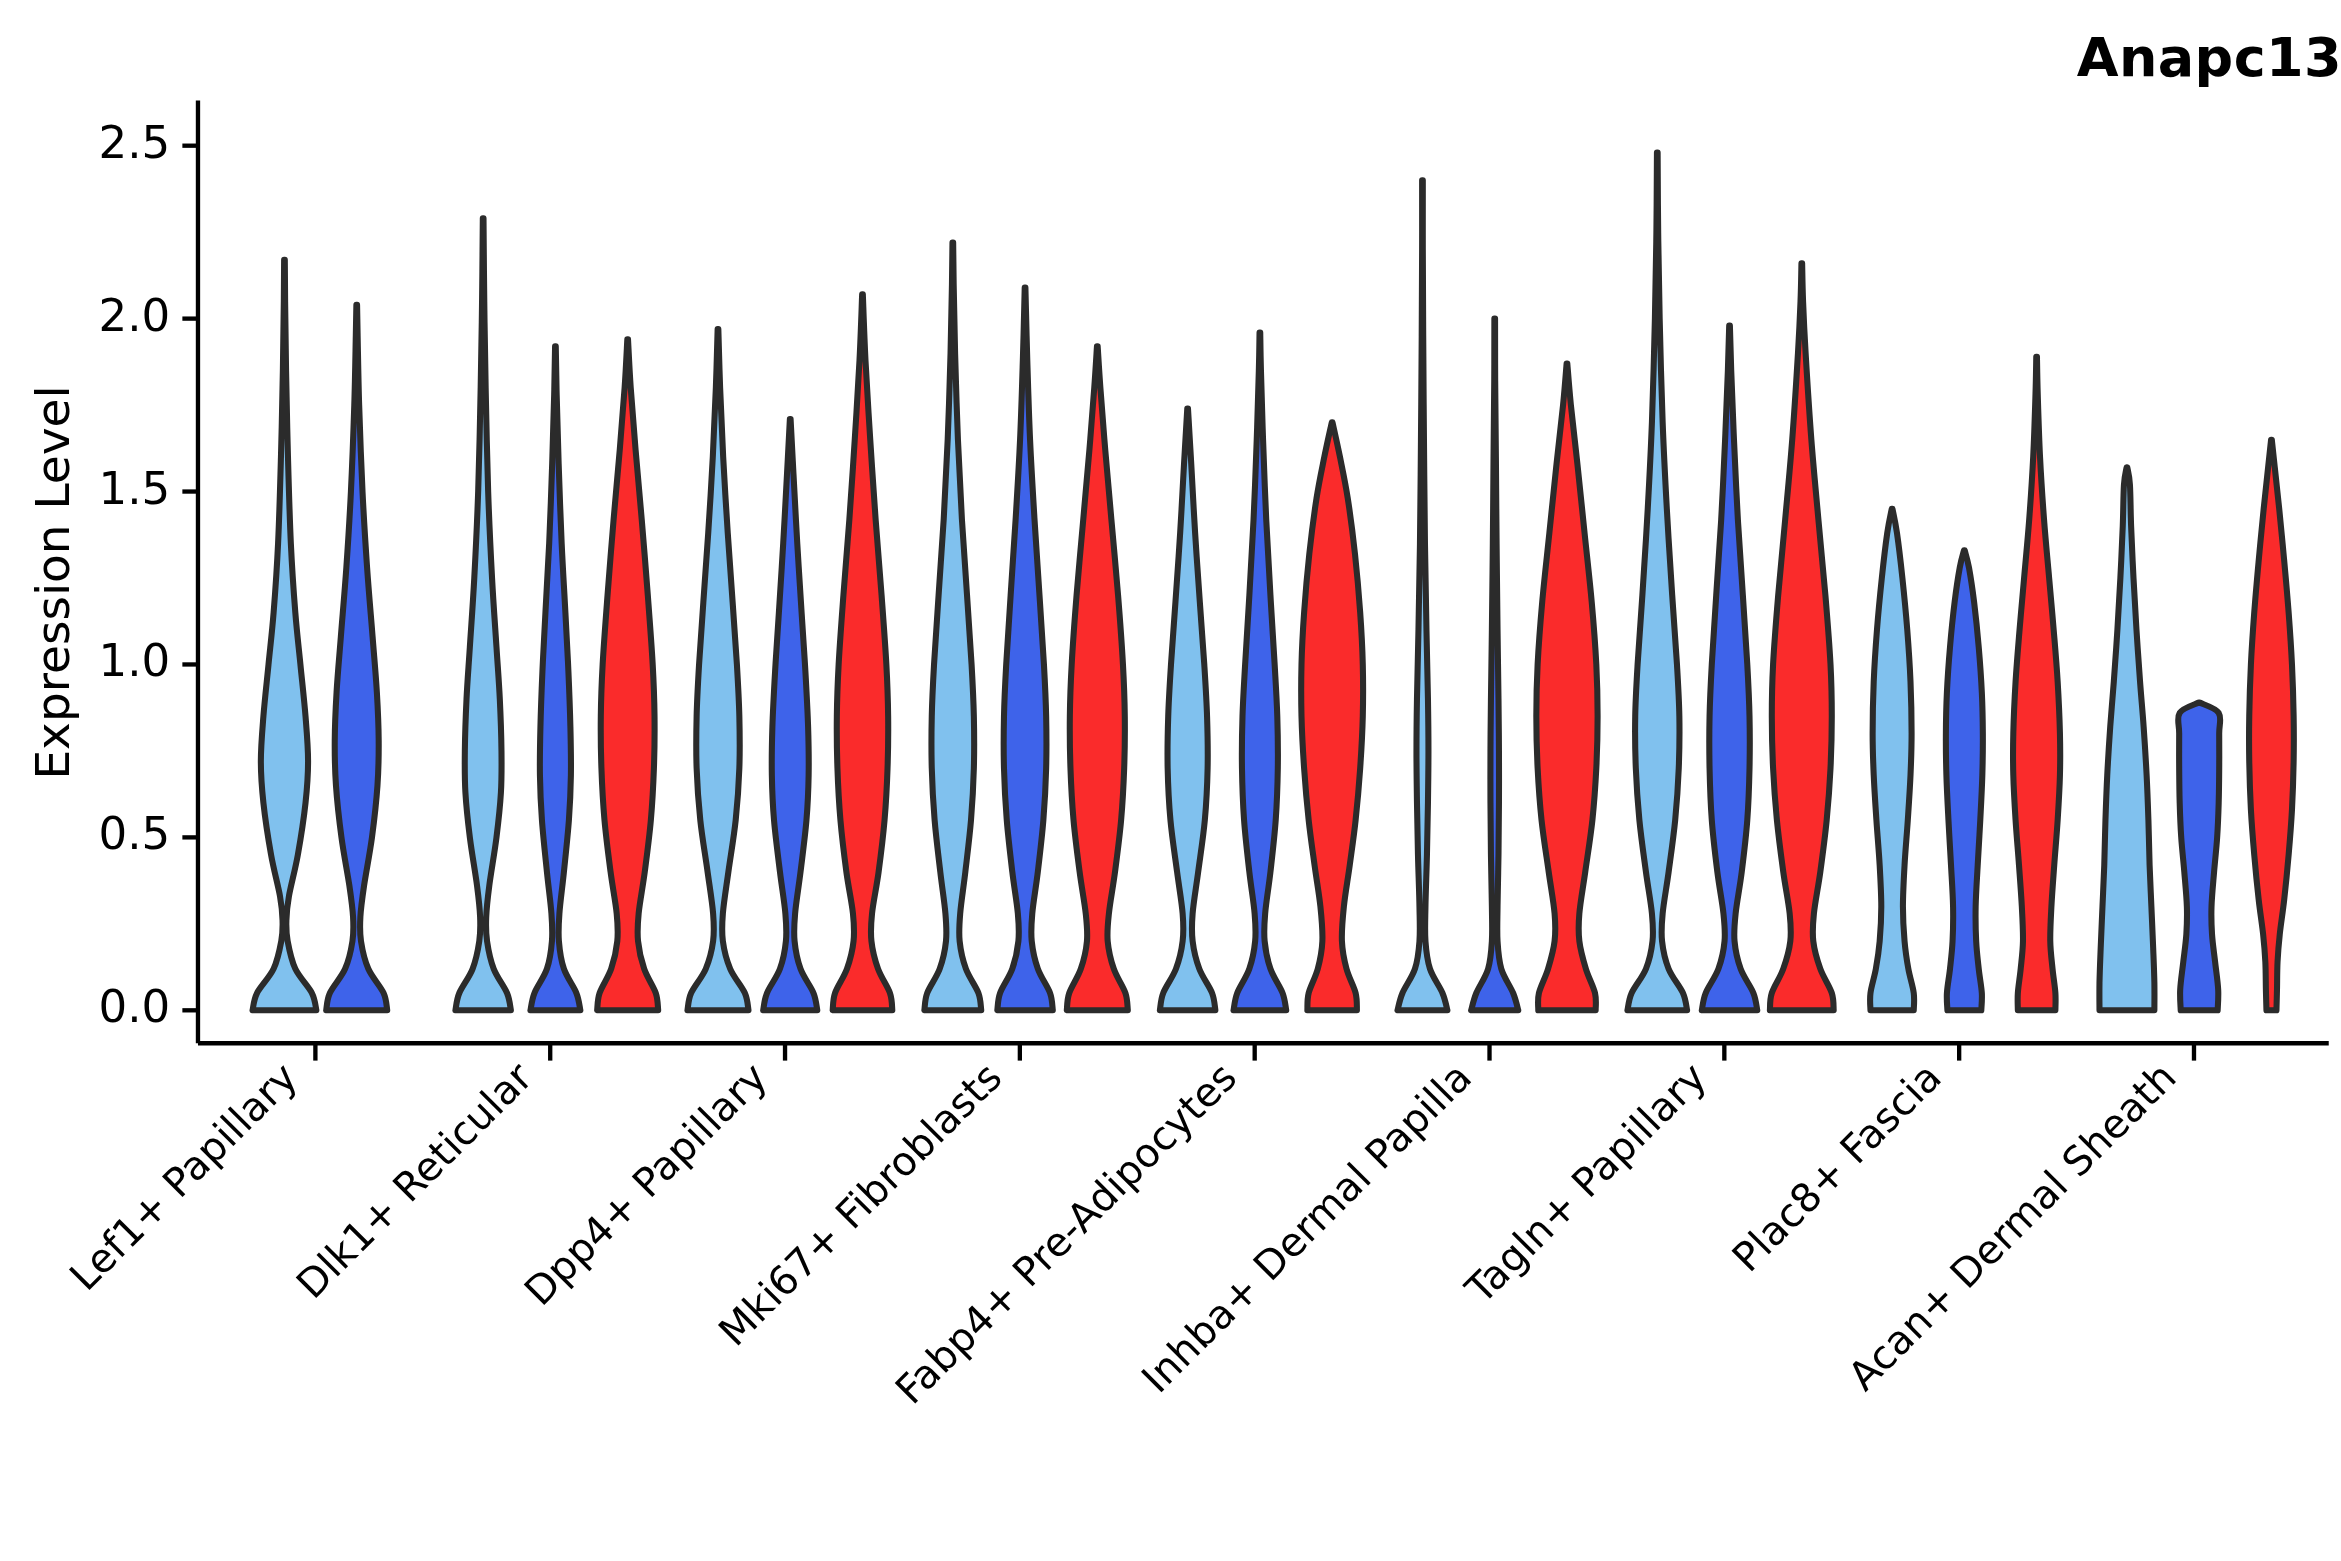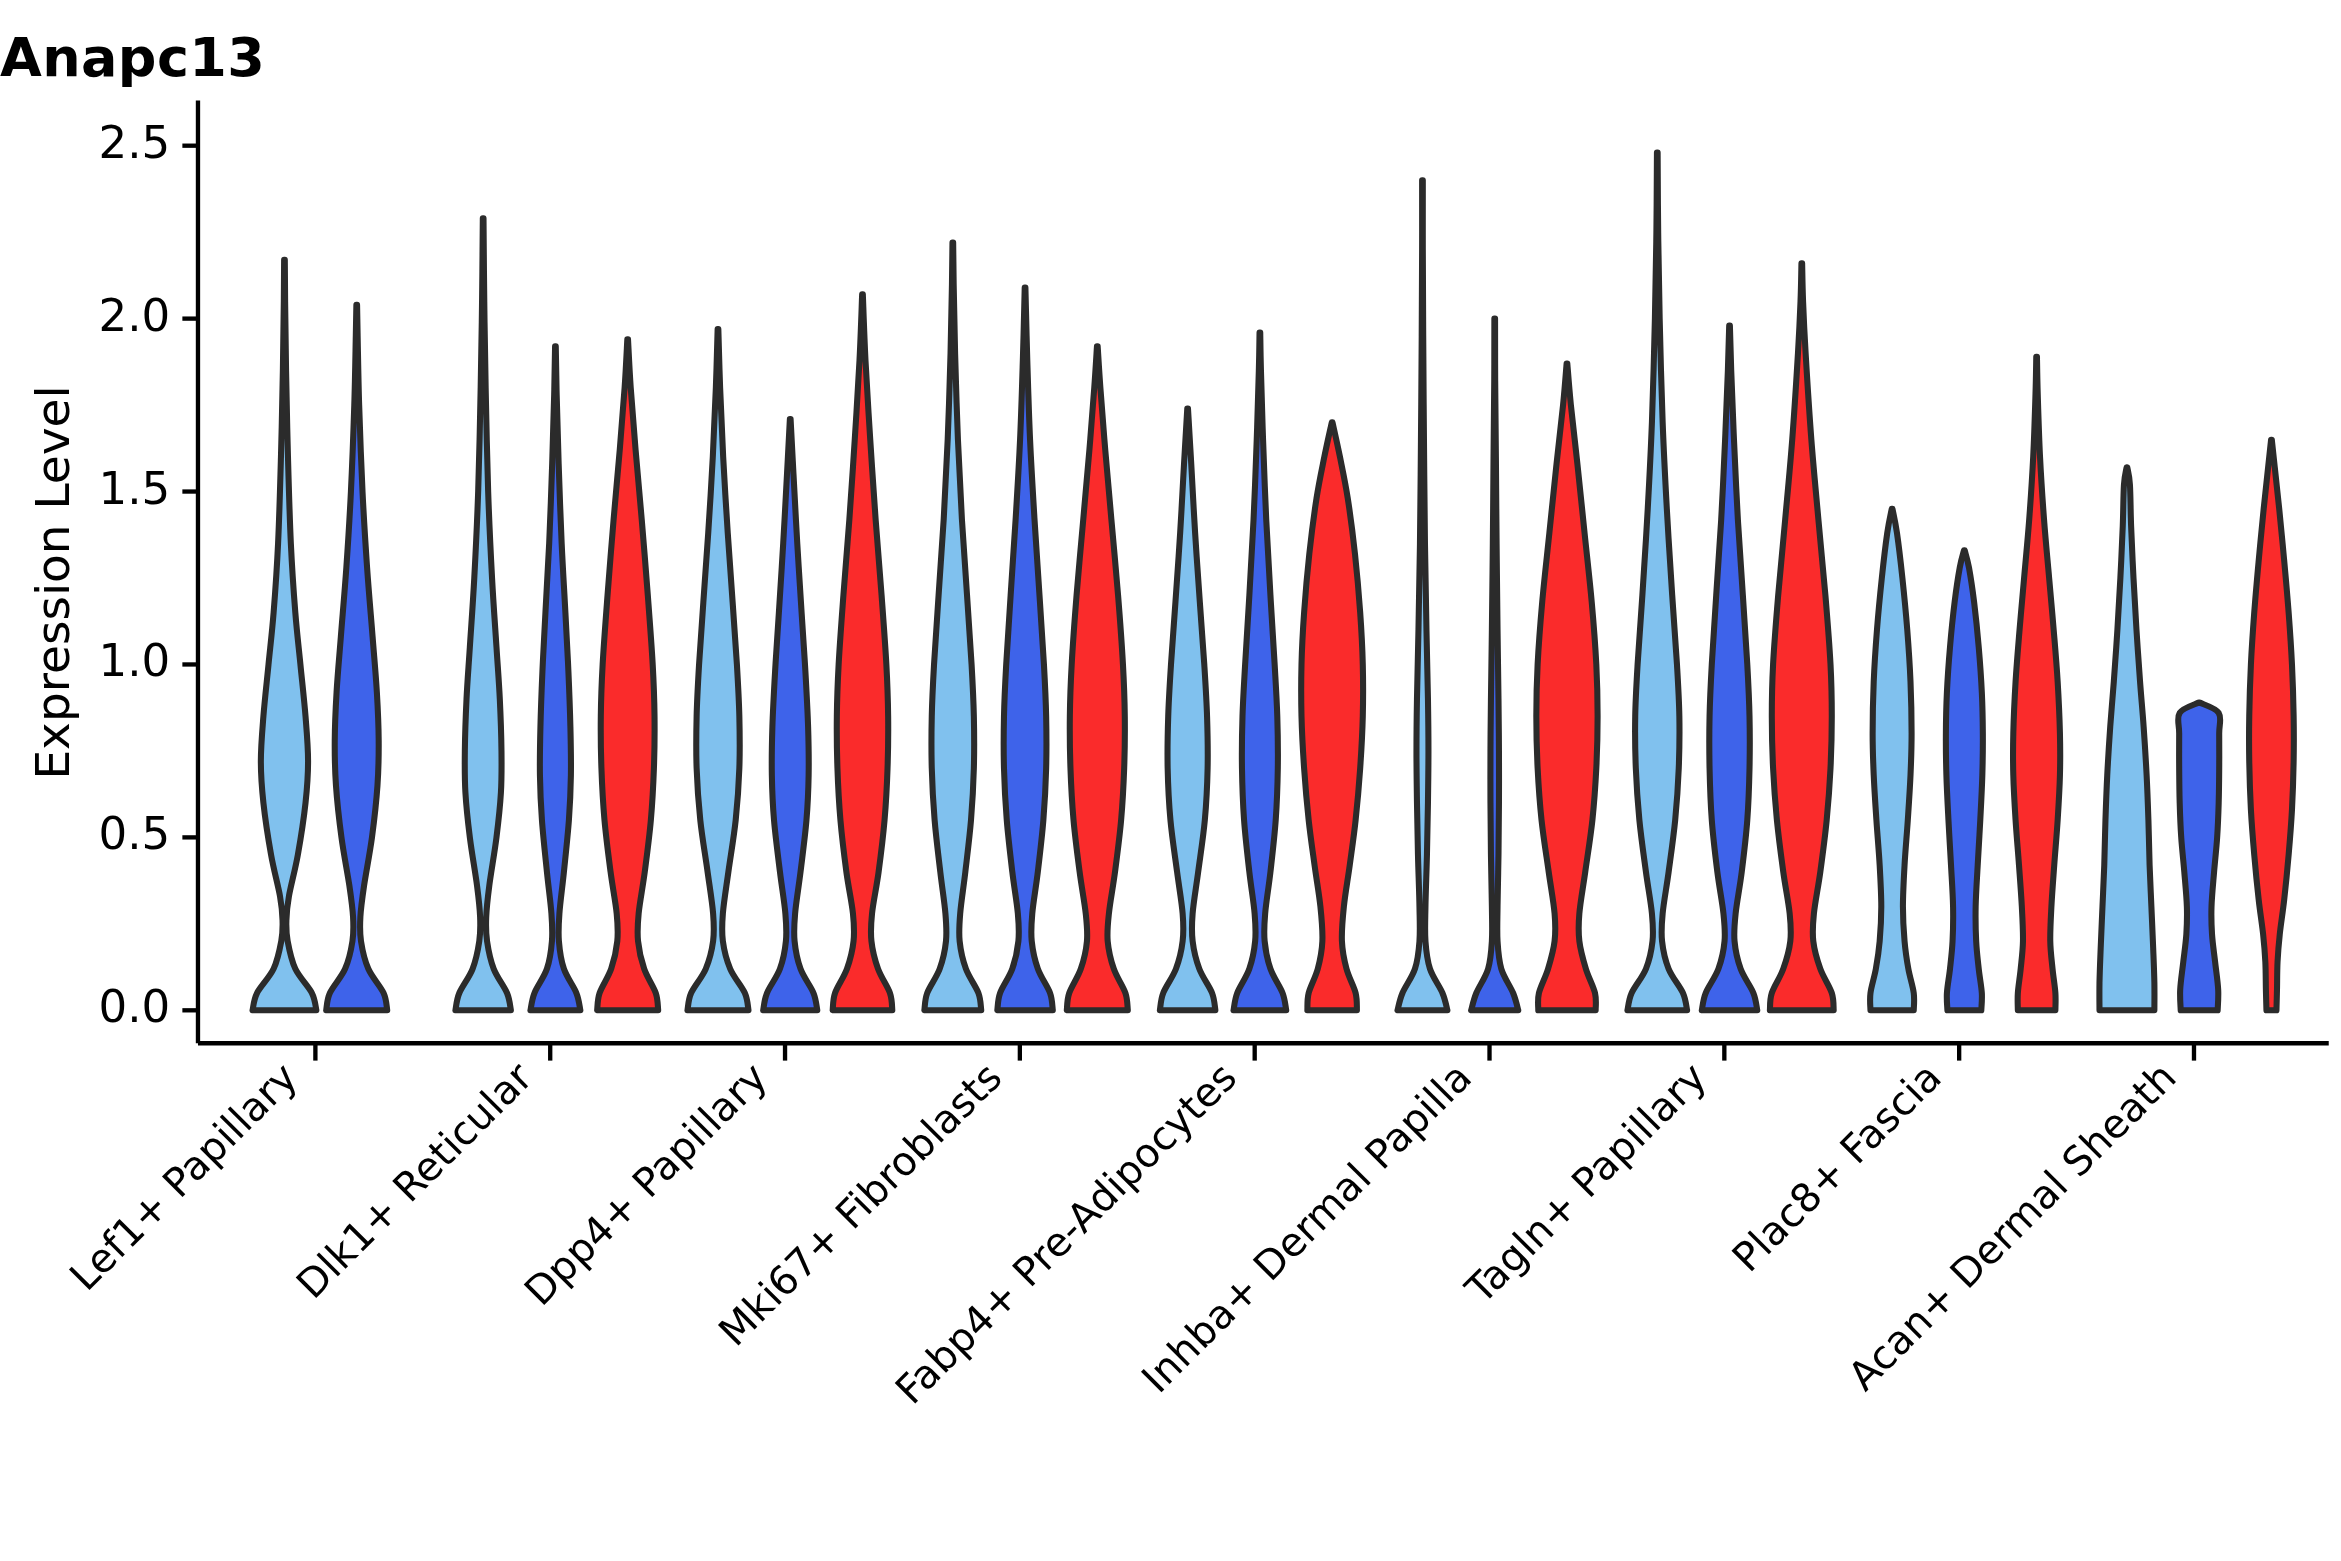--- a/index.html
+++ b/index.html
@@ -13,21 +13,21 @@
     height: 1561px;
     background: #ffffff;
     font-family: "DejaVu Sans", sans-serif;
     overflow: hidden;
   }
   #plot-title {
     position: absolute;
     left: 0;
     top: 26px;
     width: 2342px;
-    text-align: left;
+    text-align: right;
     font-size: 54px;
     font-weight: bold;
     color: #000000;
     letter-spacing: 0.4px;
   }
   #ylabel {
     position: absolute;
     left: -295px;
     top: 555px;
     width: 694px;

